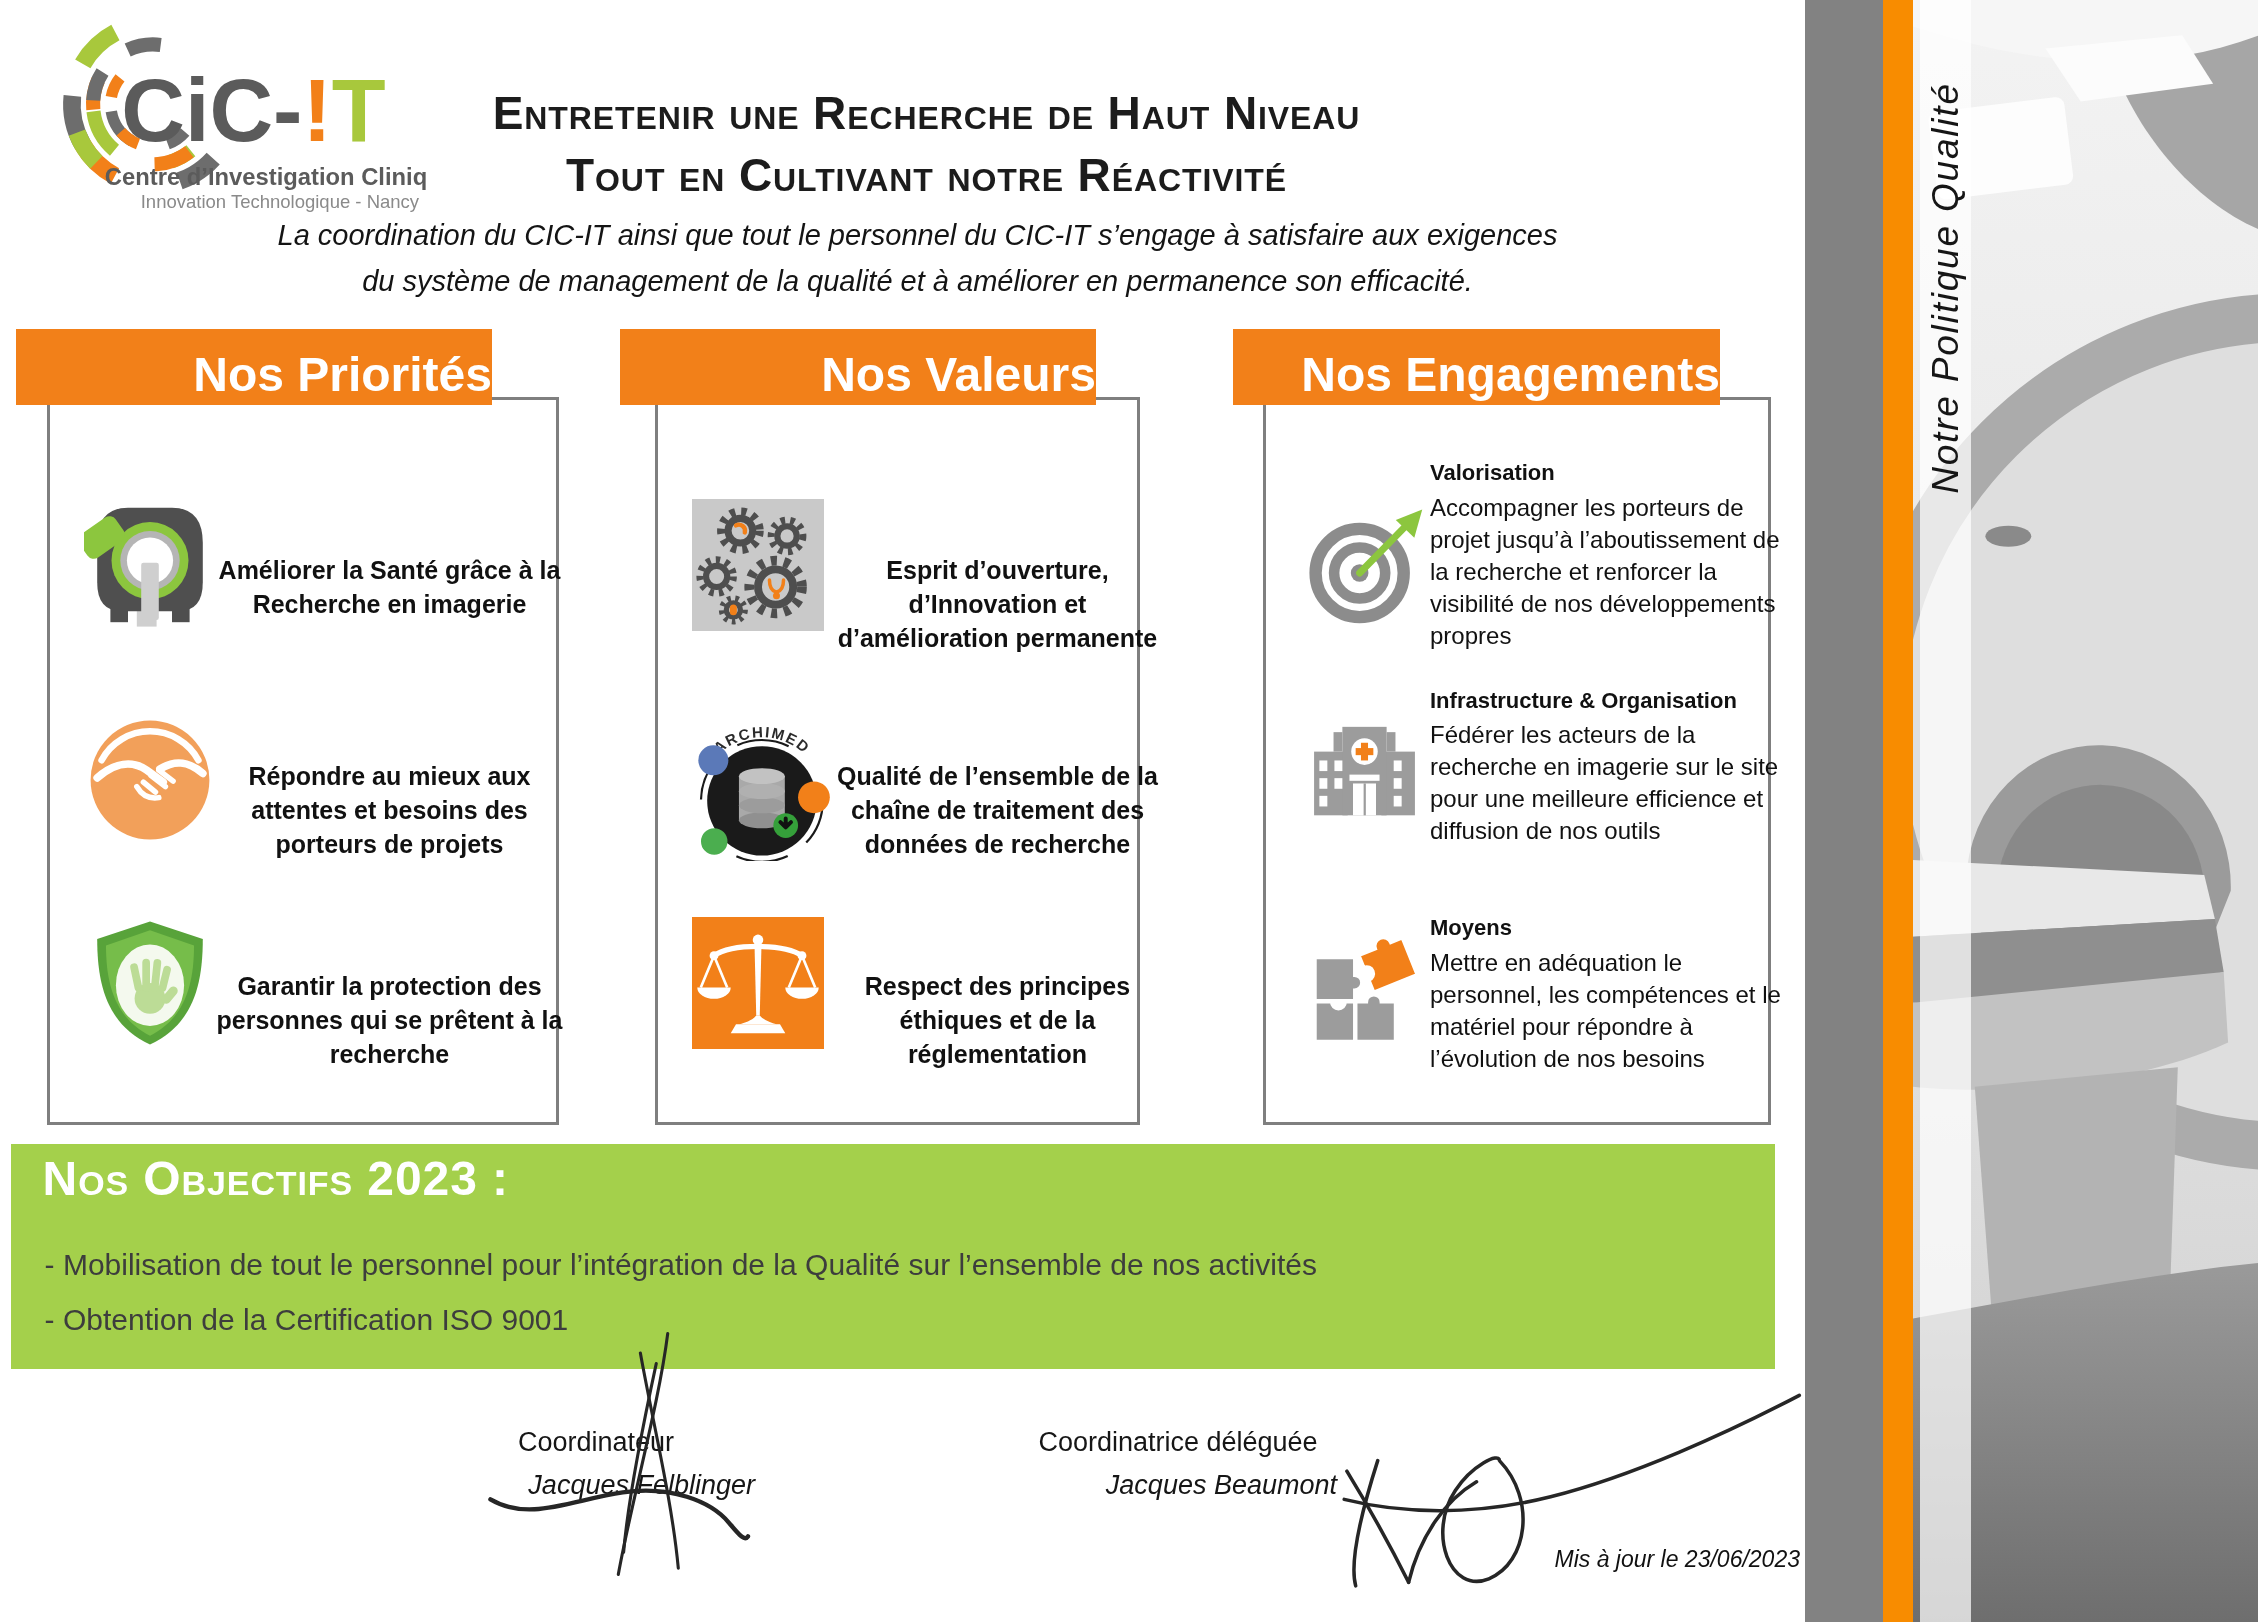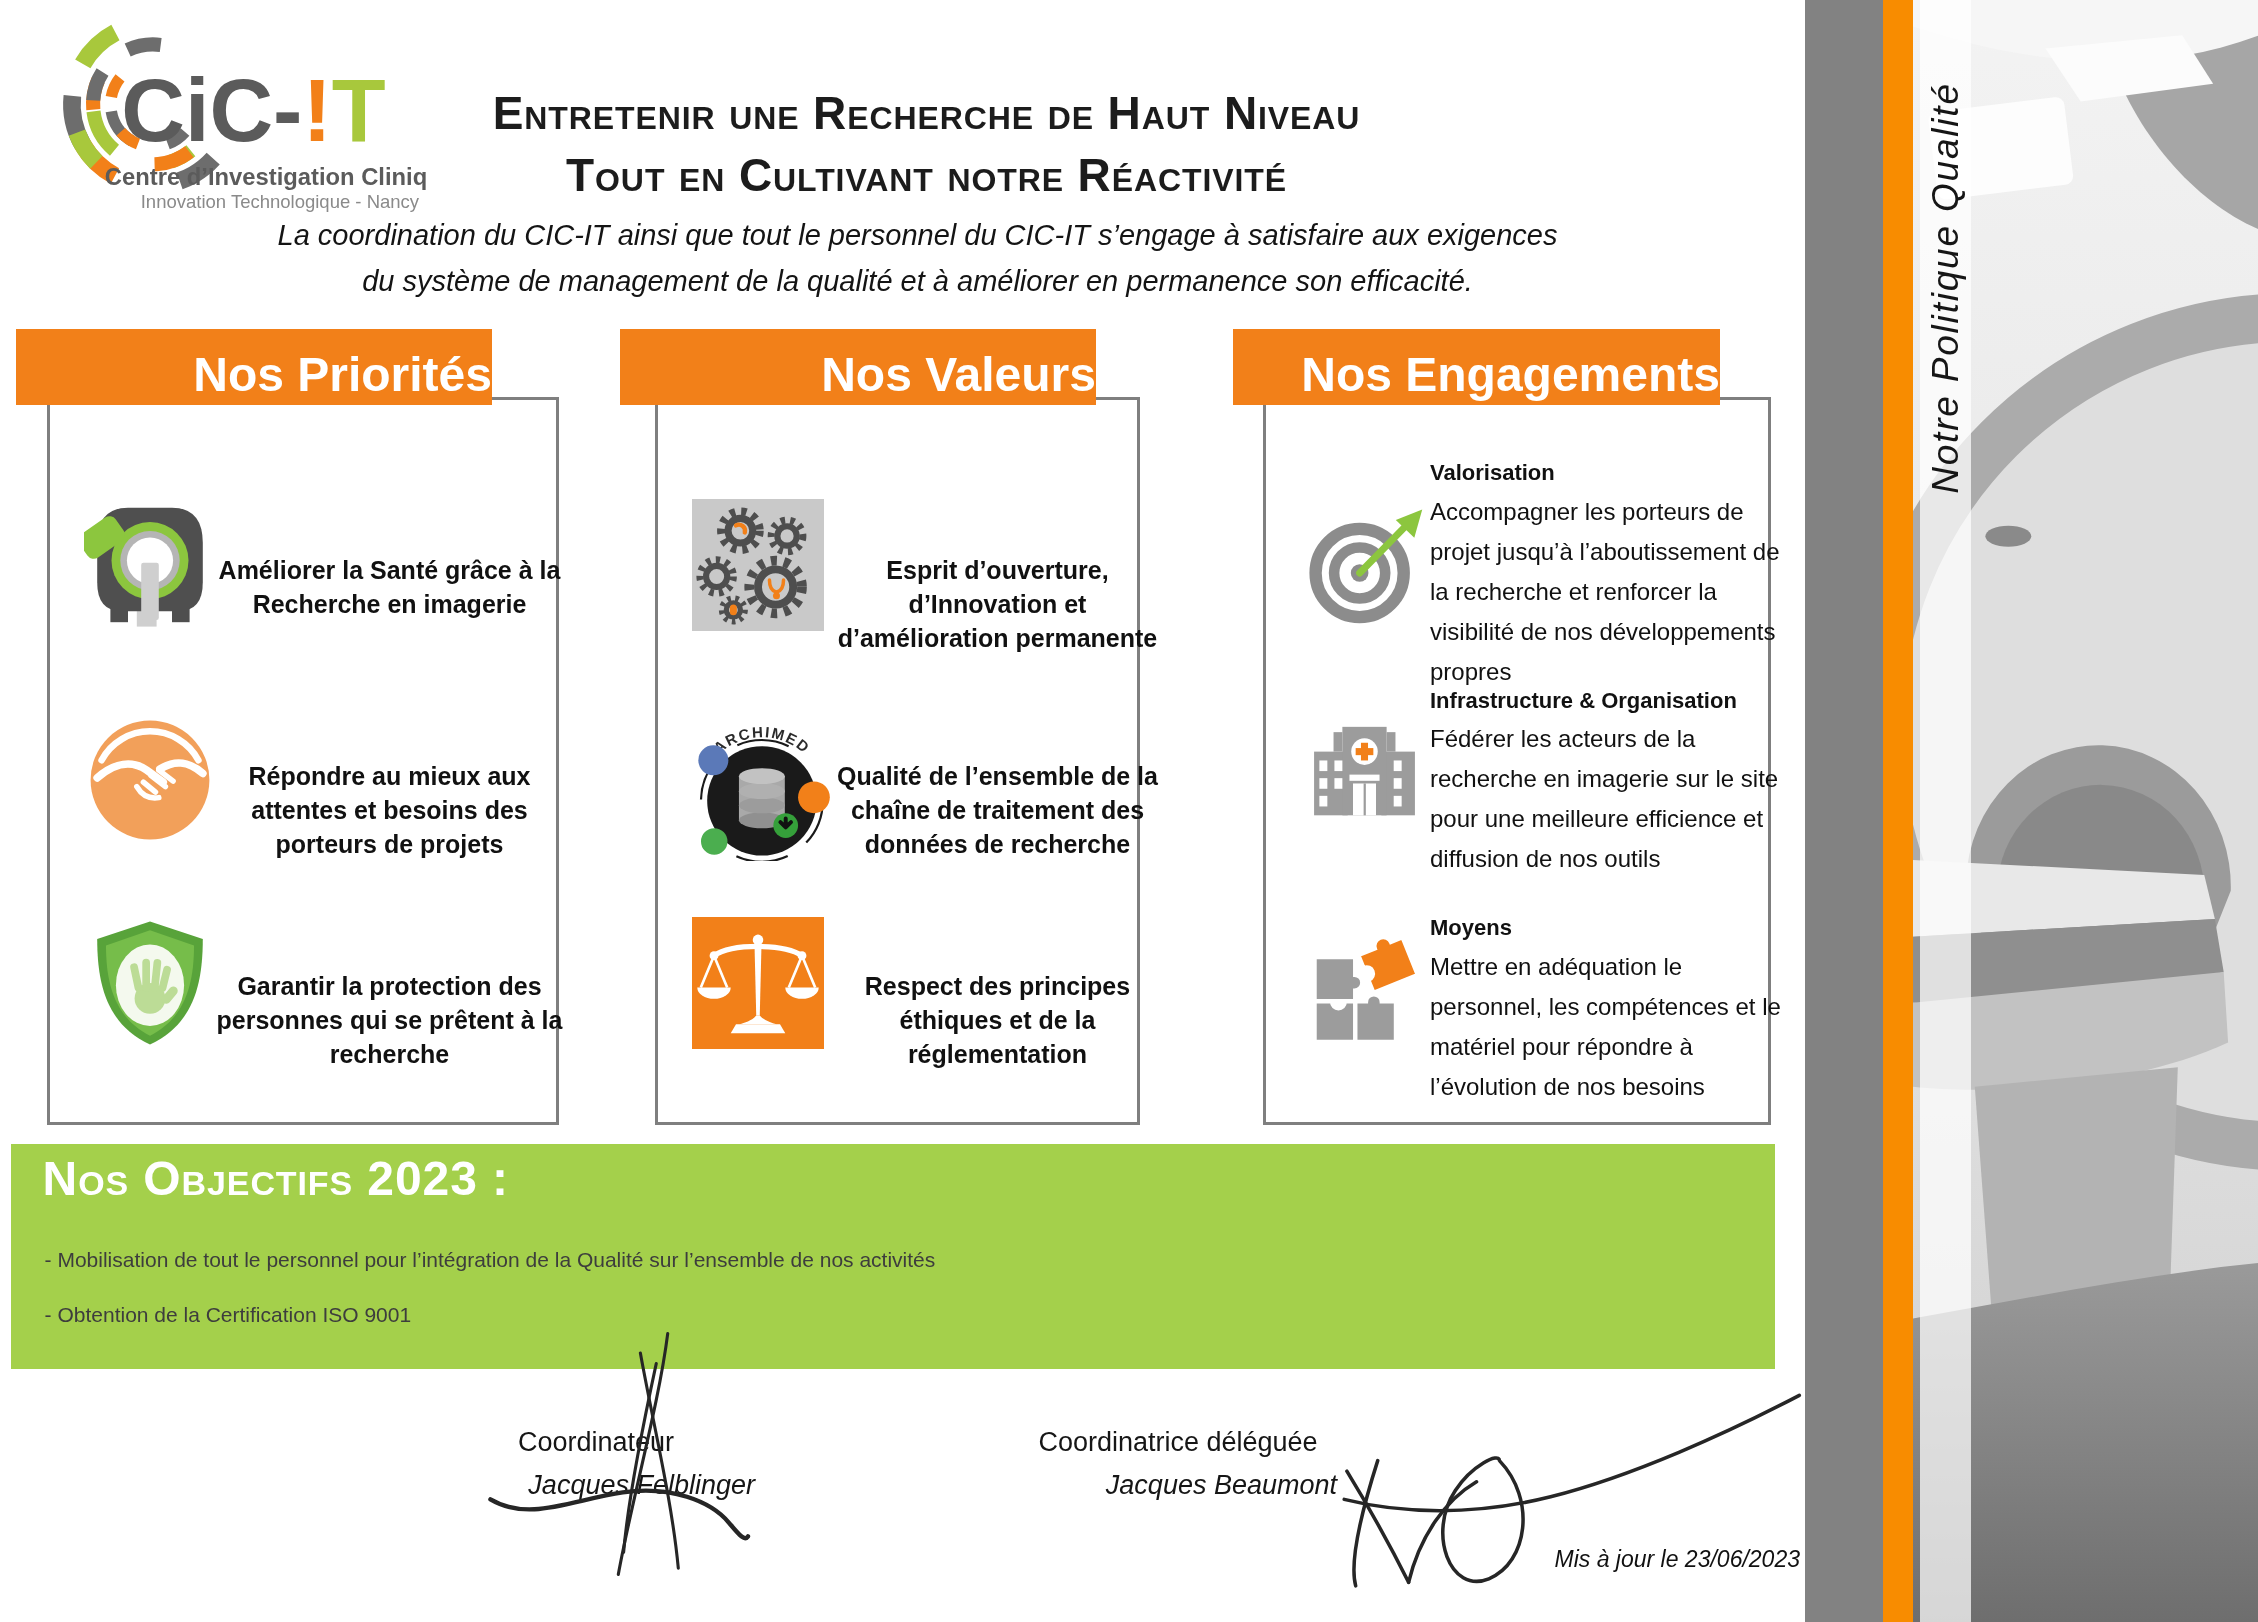--- a/index.html
+++ b/index.html
@@ -31,30 +31,30 @@
   .row-text{position:absolute;left:163px;width:353px;text-align:center;
             font-weight:bold;font-size:25px;line-height:34px;color:#111;margin-top:40px;}
   .r1i{top:99px;} .r1t{top:113px;}
   .r2i{top:314px;} .r2t{top:319px;}
   .r3i{top:517px;} .r3t{top:529px;}
   #am-icon{top:309px;left:28px;}
 
   .e-icon{position:absolute;}
   .e-head{position:absolute;left:164px;width:353px;font-weight:bold;font-size:22px;
           color:#111;white-space:nowrap;}
-  .e-body{position:absolute;left:164px;width:355px;font-size:24px;line-height:40px;color:#111;}
+  .e-body{position:absolute;left:164px;width:355px;font-size:24px;line-height:32px;color:#111;}
   #e1h{top:60px;} #e1b{top:92px;} #e1i{left:39px;top:106px;}
   #e2h{top:288px;} #e2b{top:319px;} #e2i{left:41px;top:318px;}
   #e3h{top:515px;} #e3b{top:547px;} #e3i{left:37px;top:526px;}
 
   
   #objectives{left:10.6px;top:1144px;width:1764px;height:225px;background:#A4D04B;z-index:2;}
   #obj-title{position:absolute;left:32px;top:7px;font-variant:small-caps;font-weight:bold;
              font-size:48px;color:#fff;letter-spacing:0.9px;}
-  .obj-item{position:absolute;left:34px;font-size:21px;color:#3d3d3d;white-space:nowrap;}
+  .obj-item{position:absolute;left:34px;font-size:30px;color:#3d3d3d;white-space:nowrap;}
   #obj0{top:104px;} #obj1{top:159px;}
 
   
   .sig-role{width:318px;text-align:center;font-size:27px;color:#161616;}
   .sig-name{width:318px;text-align:right;font-size:27px;font-style:italic;color:#161616;}
   #sigl-role{left:437px;top:1427px;} #sigl-name{left:437px;top:1470px;}
   #sigr-role{left:1019px;top:1427px;} #sigr-name{left:1019px;top:1470px;}
   #updated{left:1412px;top:1546px;width:388px;text-align:right;font-style:italic;
            font-size:23px;color:#111;}
   #sig-ink{left:0;top:0;width:2258px;height:1622px;z-index:6;pointer-events:none;}

